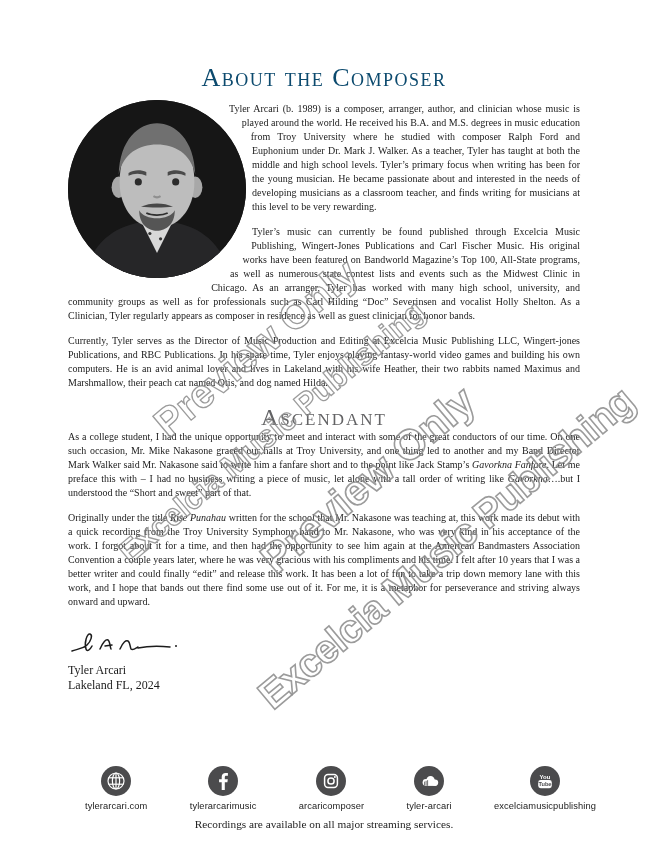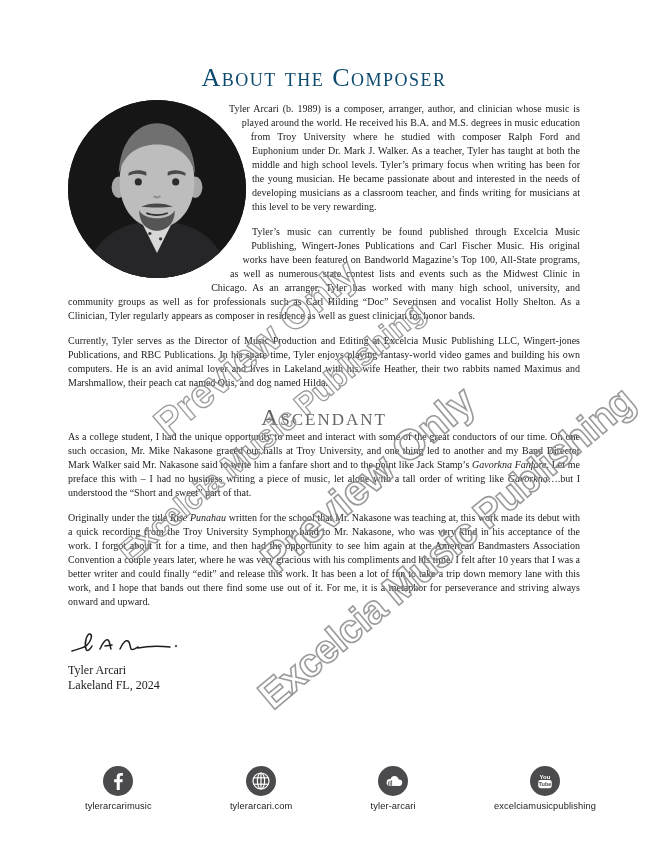--- a/index.html
+++ b/index.html
@@ -117,39 +117,48 @@
       <div class="sig-name">Tyler Arcari</div>
       <div class="sig-place">Lakeland FL, 2024</div>
     </div>
   </div>
 
   <div class="social-row">
 
     <div class="social-item">
       <svg class="social-circle" viewBox="0 0 30 30" aria-hidden="true">
         <circle cx="15" cy="15" r="15" fill="#4b4b4d"></circle>
-        <path d="M16.8,24 L16.8,16.2 L19.4,16.2 L19.8,13.2 L16.8,13.2 L16.8,11.3 C16.8,10.4 17.1,9.8 18.3,9.8 L19.9,9.8 L19.9,7.1 C19.6,7.1 18.7,7 17.6,7 C15.3,7 13.7,8.4 13.7,11 L13.7,13.2 L11.1,13.2 L11.1,16.2 L13.7,16.2 L13.7,24 Z" fill="#fff"></path>
-      </svg>
-      <span class="social-label">tylerarcarimusic</span>
-    </div>
-
-    <div class="social-item">
-      <svg class="social-circle" viewBox="0 0 30 30" aria-hidden="true">
-        <circle cx="15" cy="15" r="15" fill="#4b4b4d"></circle>
         <g stroke="#fff" stroke-width="1.2" fill="none">
           <circle cx="15" cy="15" r="8"></circle>
           <ellipse cx="15" cy="15" rx="3.6" ry="8"></ellipse>
           <line x1="15" y1="7" x2="15" y2="23"></line>
           <line x1="7.5" y1="11.8" x2="22.5" y2="11.8"></line>
           <line x1="7.5" y1="18.2" x2="22.5" y2="18.2"></line>
         </g>
       </svg>
       <span class="social-label">tylerarcari.com</span>
     </div>
 
+    <div class="social-item">
+      <svg class="social-circle" viewBox="0 0 30 30" aria-hidden="true">
+        <circle cx="15" cy="15" r="15" fill="#4b4b4d"></circle>
+        <path d="M16.8,24 L16.8,16.2 L19.4,16.2 L19.8,13.2 L16.8,13.2 L16.8,11.3 C16.8,10.4 17.1,9.8 18.3,9.8 L19.9,9.8 L19.9,7.1 C19.6,7.1 18.7,7 17.6,7 C15.3,7 13.7,8.4 13.7,11 L13.7,13.2 L11.1,13.2 L11.1,16.2 L13.7,16.2 L13.7,24 Z" fill="#fff"></path>
+      </svg>
+      <span class="social-label">tylerarcarimusic</span>
+    </div>
+
+    <div class="social-item">
+      <svg class="social-circle" viewBox="0 0 30 30" aria-hidden="true">
+        <circle cx="15" cy="15" r="15" fill="#4b4b4d"></circle>
+        <rect x="8.6" y="8.6" width="12.8" height="12.8" rx="3.4" stroke="#fff" stroke-width="1.5" fill="none"></rect>
+        <circle cx="15" cy="15" r="3.1" stroke="#fff" stroke-width="1.5" fill="none"></circle>
+        <circle cx="18.9" cy="11.1" r="1" fill="#fff"></circle>
+      </svg>
+      <span class="social-label">arcaricomposer</span>
+    </div>
 
     <div class="social-item">
       <svg class="social-circle" viewBox="0 0 30 30" aria-hidden="true">
         <circle cx="15" cy="15" r="15" fill="#4b4b4d"></circle>
         <g fill="#fff">
           <circle cx="12" cy="16.5" r="3.4"></circle>
           <circle cx="16.5" cy="14.5" r="4.4"></circle>
           <circle cx="21" cy="16.6" r="3.2"></circle>
           <rect x="10" y="16" width="12.5" height="3.9"></rect>
         </g>
@@ -167,14 +176,15 @@
         <circle cx="15" cy="15" r="15" fill="#4b4b4d"></circle>
         <text x="15" y="12.6" text-anchor="middle" font-family="Liberation Sans, sans-serif" font-size="6" font-weight="bold" fill="#fff">You</text>
         <rect x="8.2" y="14" width="13.6" height="8.2" rx="2.4" fill="#fff"></rect>
         <text x="15" y="20.2" text-anchor="middle" font-family="Liberation Sans, sans-serif" font-size="5.6" font-weight="bold" fill="#4b4b4d">Tube</text>
       </svg>
       <span class="social-label">excelciamusicpublishing</span>
     </div>
 
   </div>
 
+  <div class="stream-note">Recordings are available on all major streaming services.</div>
 
 </div>
 
 </body></html>

